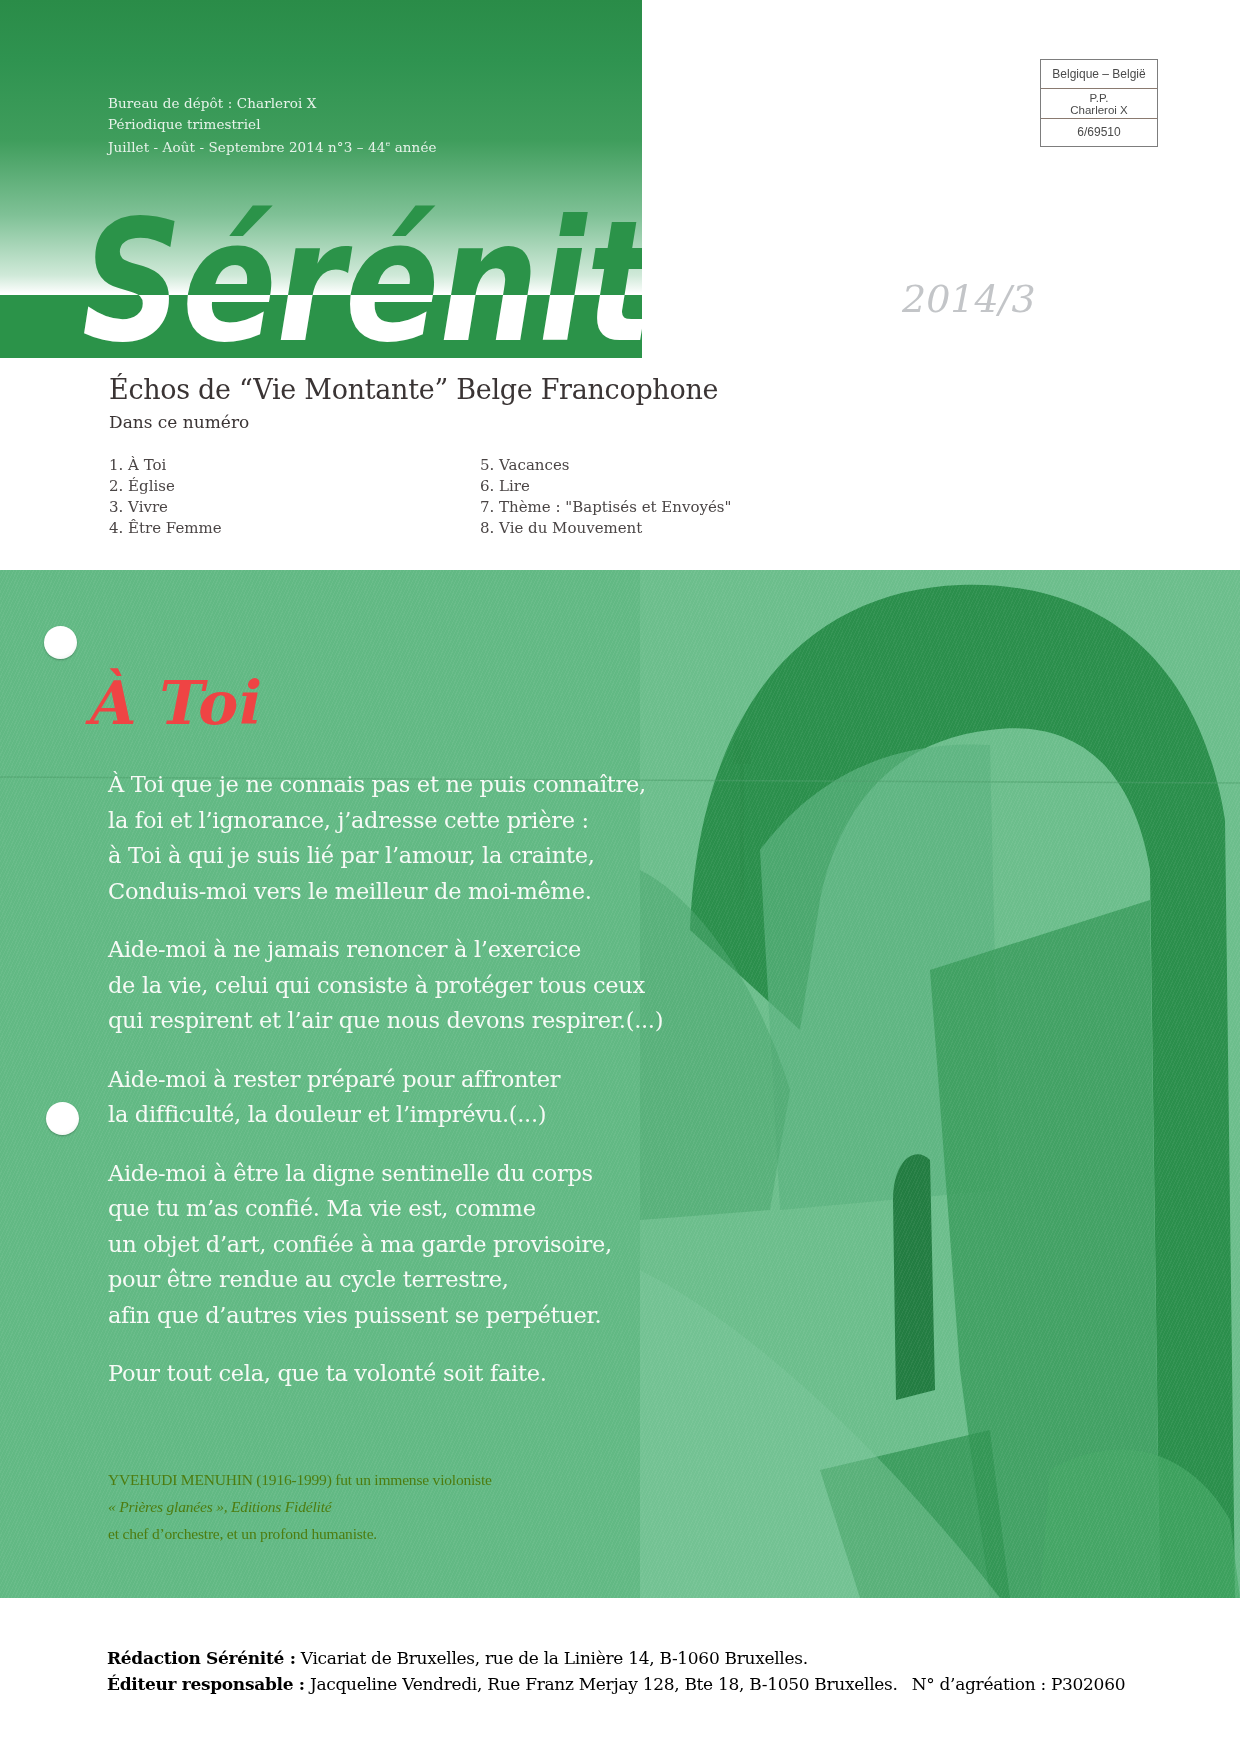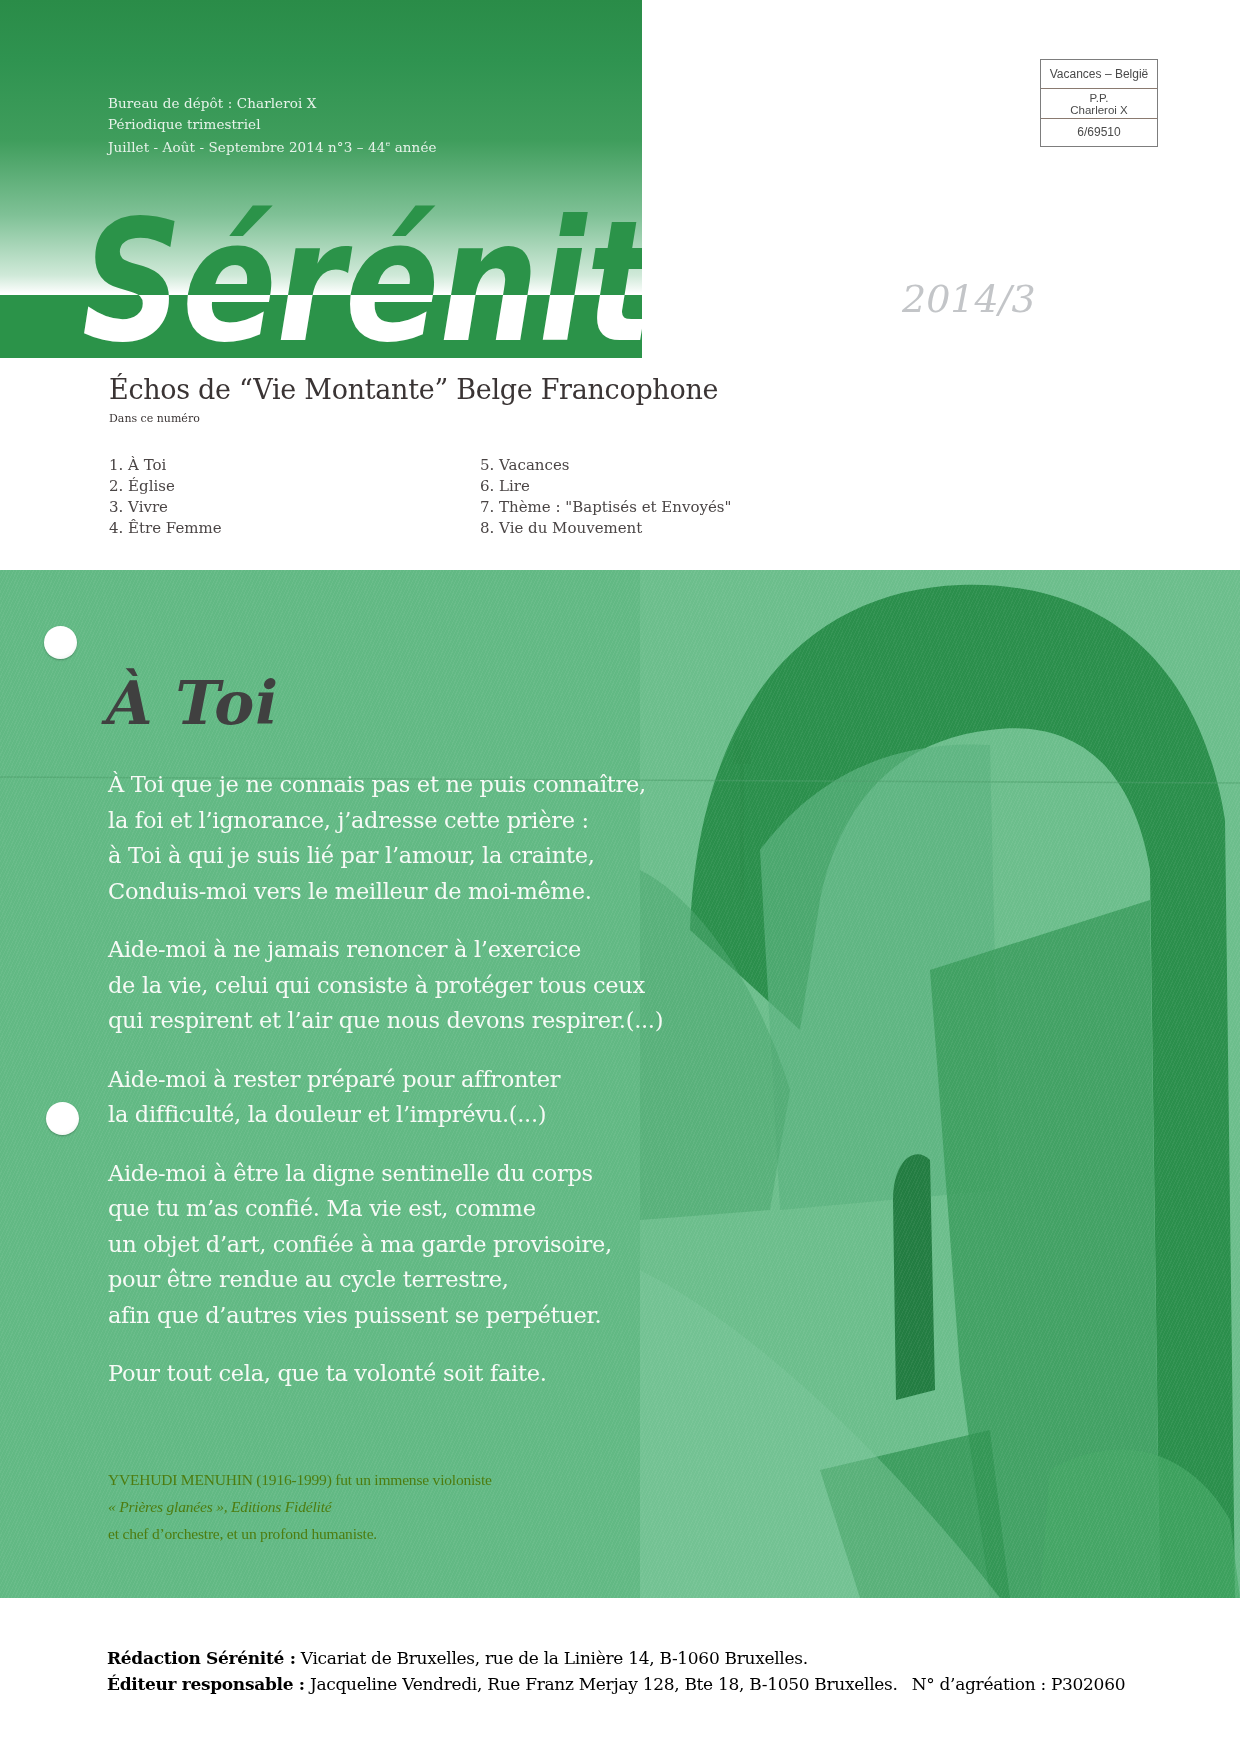--- a/index.html
+++ b/index.html
@@ -42,21 +42,21 @@
       position: absolute; left: 900px; top: 260px; width: 140px; height: 80px;
     }
 
     
     .subtitle {
       position: absolute; left: 109px; top: 374px;
       font-family: "DejaVu Serif", serif; font-size: 27px; color: #3a3434; letter-spacing: -0.3px;
     }
     .toc-label {
       position: absolute; left: 109px; top: 412px;
-      font-family: "DejaVu Serif", serif; font-size: 11px; color: #3a3434;
+      font-family: "DejaVu Serif", serif; font-size: 17px; color: #3a3434;
     }
     .toc-col {
       position: absolute; top: 455px;
       font-family: "DejaVu Serif", serif; font-size: 15px; color: #4a4545; line-height: 21px;
       font-weight: 300;
     }
     .toc-col.left { left: 109px; }
     .toc-col.right { left: 480px; }
     .toc-item { display: block; white-space: nowrap; }
 
@@ -73,23 +73,23 @@
     .hero .photo { position: absolute; inset: 0; }
     .hero .photo svg { width: 100%; height: 100%; display: block; }
 
     .punch-hole {
       position: absolute; width: 33px; height: 33px; border-radius: 50%;
       background: radial-gradient(circle at 45% 40%, #ffffff 60%, #e4e8e5 100%);
       box-shadow: 0 1px 2px rgba(0,0,0,0.25);
     }
 
     .poem-title {
-      position: absolute; left: 106px; top: 668px;
+      position: absolute; left: 90px; top: 668px;
       font-family: "DejaVu Serif", serif; font-style: italic; font-weight: bold;
-      font-size: 60px; color: #404040; letter-spacing: 1px;
+      font-size: 60px; color: #ef4444; letter-spacing: 1px;
     }
     .poem {
       position: absolute; left: 108px; top: 767px; width: 700px;
       font-family: "DejaVu Serif", serif; font-size: 22.5px; color: #f7faf6;
       line-height: 35.5px; letter-spacing: -0.3px;
     }
     .stanza { margin-bottom: 23px; }
     .stanza .line { display: block; white-space: nowrap; }
 
     .credit {
@@ -136,21 +136,21 @@
         <text id="logo-top" x="2" y="172" font-family="DejaVu Sans, sans-serif" font-weight="bold" font-style="italic" font-size="168" fill="#2b9349" textLength="665" lengthAdjust="spacingAndGlyphs">Sérénité</text>
       </g>
       <g clip-path="url(#botclip)">
         <text x="2" y="172" font-family="DejaVu Sans, sans-serif" font-weight="bold" font-style="italic" font-size="168" fill="#ffffff" textLength="665" lengthAdjust="spacingAndGlyphs">Sérénité</text>
       </g>
     </svg>
   </div>
 </div>
 
 <div class="postbox">
-  <div class="row1">Vacances – België</div>
+  <div class="row1">Belgique – België</div>
   <div class="row2">
     <div>P.P.</div>
     <div>Charleroi X</div>
   </div>
   <div class="row3">6/69510</div>
 </div>
 
 <div class="handwritten">
   <svg viewBox="0 0 140 80" width="140" height="80">
     <text x="2" y="52" font-family="DejaVu Serif, serif" font-style="italic" font-size="38" fill="#b9bcbf" opacity="0.85">2014/3</text>

